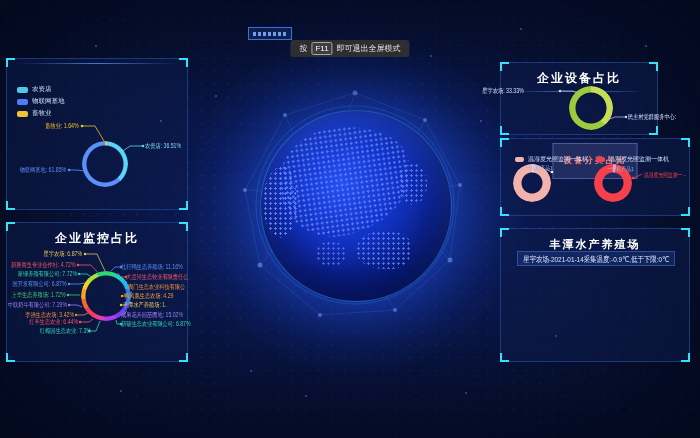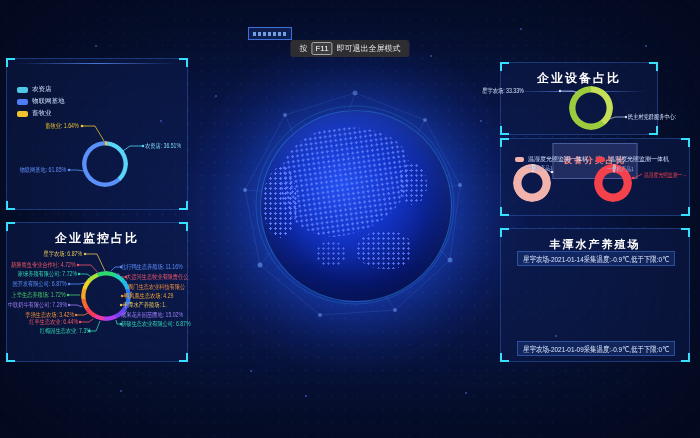--- a/index.html
+++ b/index.html
@@ -289,23 +289,20 @@
       <i class="cb tr"></i>
       <i class="cb bl"></i>
       <i class="cb br"></i>
     </div>
 
   <div class="panel" id="p-alarms">
     <div class="atitle">丰潭水产养殖场</div>
     <div class="arow" style="top:22px">
         <span>星宇农场-2021-01-14采集温度:-0.9℃,低于下限:0℃</span>
       </div>
-    <div class="arow" style="top:112px">
-        <span>星宇农场-2021-01-09采集温度:-0.9℃,低于下限:0℃</span>
-      </div>
   <i class="cb tl"></i>
       <i class="cb tr"></i>
       <i class="cb bl"></i>
       <i class="cb br"></i>
     </div>
 
 <i class="spark" style="left: 160px; top: 120px;"></i>
     <i class="spark" style="left: 215px; top: 95px;"></i>
     <i class="spark" style="left: 480px; top: 120px;"></i>
     <i class="spark" style="left: 555px; top: 335px;"></i>

